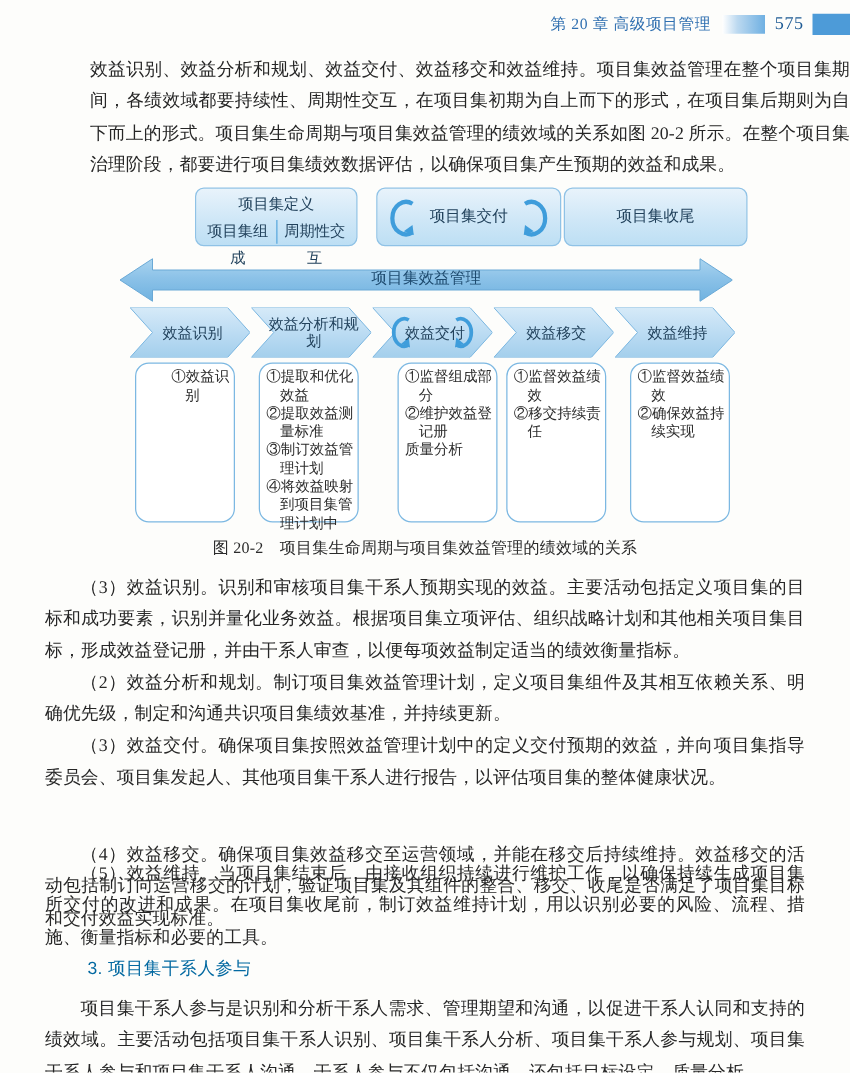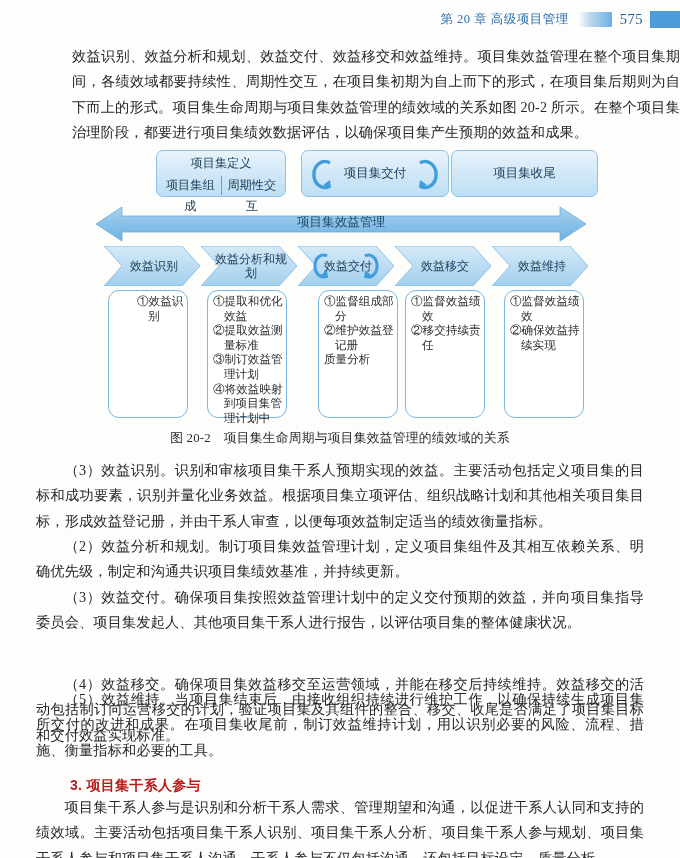--- a/index.html
+++ b/index.html
@@ -41,24 +41,23 @@
   .para{
     position:absolute;left:36px;width:608px;
     font-size:14.2px;line-height:25.4px;
     text-align:justify;text-justify:inter-ideograph;
     letter-spacing:.15px;color:#262626;
   }
   .indent{ text-indent:2em; }
 
   .subhead{
     position:absolute;left:70px;
-    font-size:14px;font-weight:700;color:#b91c1c;
+    font-size:14px;font-weight:400;color:#0369a1;
     font-family:"Liberation Sans","DejaVu Sans",sans-serif;
     letter-spacing:.3px;
-    margin-top:11px;
   }
 
   
   .figure{ position:absolute;left:96px;top:150px;width:490px;height:275px; }
 
   .fig-caption{
     position:absolute;left:36px;top:430px;width:608px;
     text-align:center;font-size:12.8px;color:#2b2b2b;letter-spacing:.2px;
   }
 

